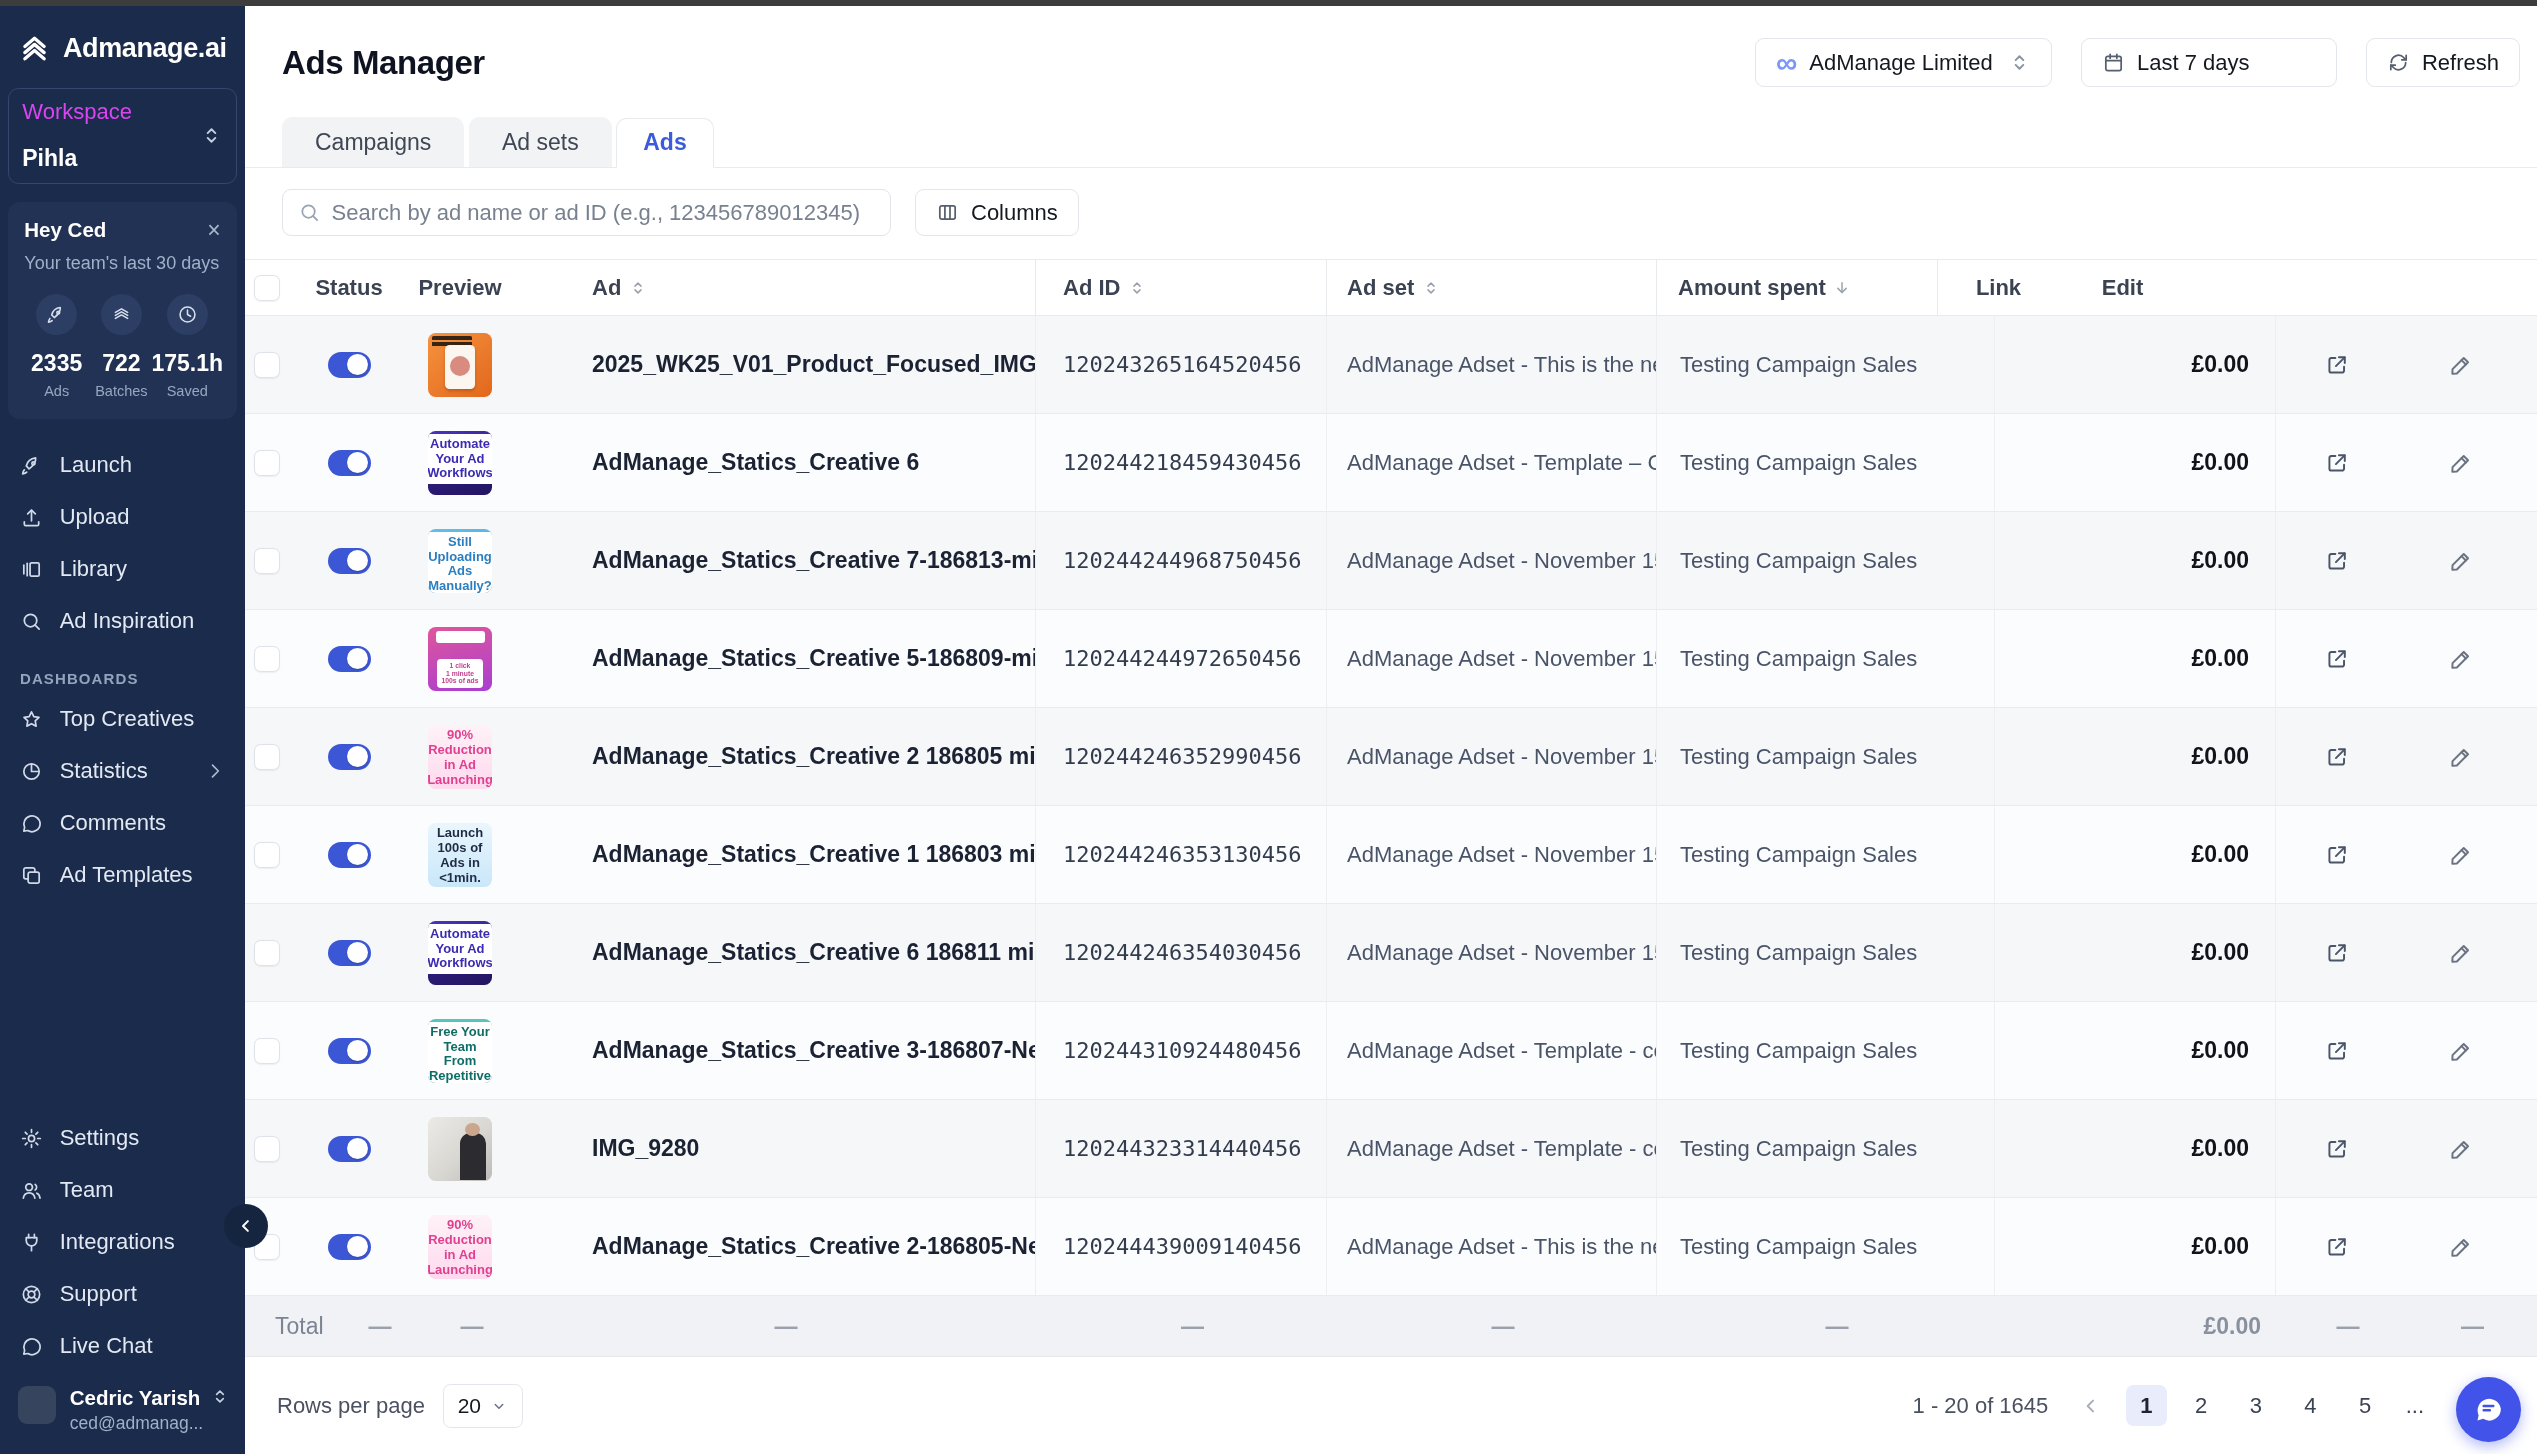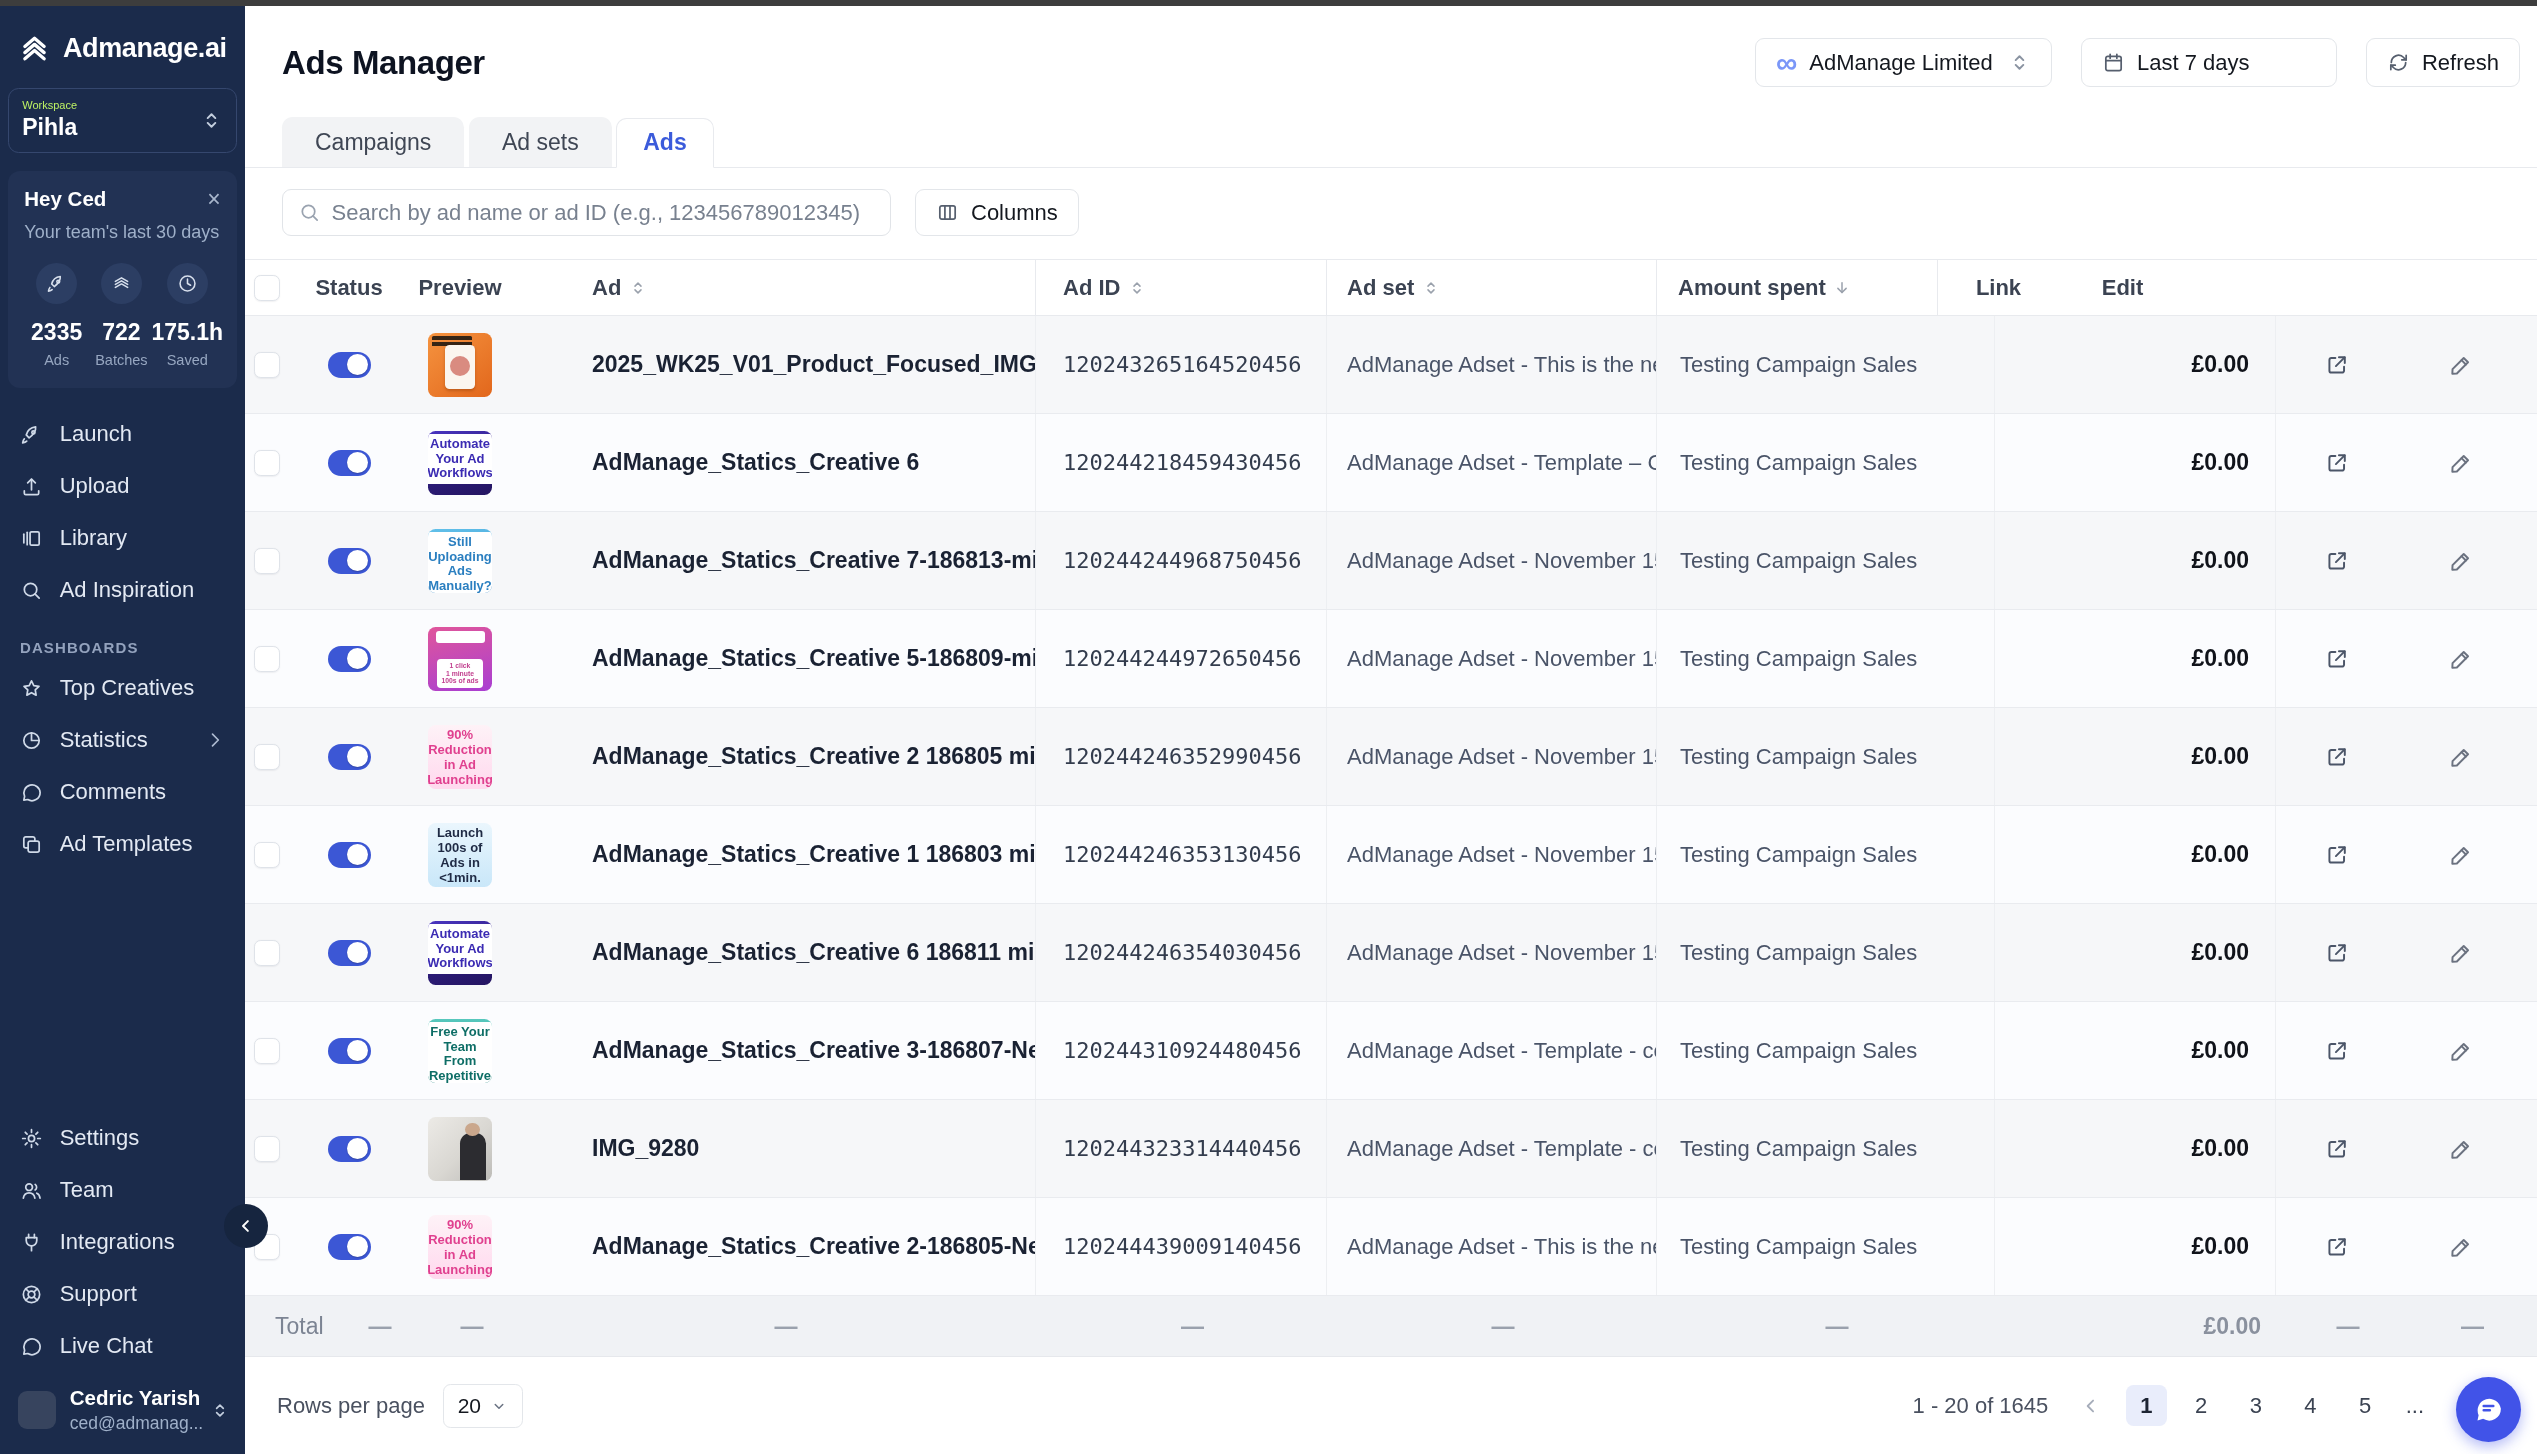--- a/index.html
+++ b/index.html
@@ -6,42 +6,42 @@
   html,body { width:2538px; height:1454px; overflow:hidden; font-family:"Liberation Sans", sans-serif; background:#fff; }
   .top-strip { height:6px; background:#3d3d3d; width:100%; }
   .app { display:flex; height:1448px; position:relative; }
 
   
   .sidebar { width:245px; min-width:245px; background:#1b2b4b; color:#e8edf5; display:flex; flex-direction:column; position:relative; }
   .logo-row { display:flex; align-items:center; gap:12px; padding:26px 18px 7.6px 18px; }
   .logo-row .ic { width:33px; height:33px; color:#fff; }
   .logo-text { font-size:27px; font-weight:700; color:#fff; letter-spacing:-0.4px; }
   .workspace { margin:15px 7.6px 0 7.6px; border:0.8px solid #35476e; border-radius:10.6px; padding:10.6px 13.7px; display:flex; align-items:center; justify-content:space-between; cursor:pointer; }
-  .ws-label { font-size:11px; color:#bef264; margin-bottom:3px; }
+  .ws-label { font-size:22px; color:#d946ef; margin-bottom:20px; }
   .ws-value { font-size:23px; font-weight:700; color:#fff; }
   .workspace .ic { width:23px; height:23px; color:#c3cede; }
   .team-card { margin:18px 7.6px 0 7.6px; background:#223254; border-radius:12px; padding:16.7px 16.7px 20px 16.7px; }
   .tc-head { display:flex; align-items:center; justify-content:space-between; }
   .tc-title { font-size:20.5px; font-weight:700; color:#fff; }
   .tc-close { font-size:23px; color:#a8b6cc; cursor:pointer; line-height:1; }
   .tc-sub { font-size:18px; color:#9fb0c9; margin-top:10.6px; }
   .tc-stats { display:flex; justify-content:space-between; margin-top:20px; }
   .stat { display:flex; flex-direction:column; align-items:center; width:67px; }
   .stat-circle { width:41px; height:41px; border-radius:50%; background:#2c3e63; display:flex; align-items:center; justify-content:center; }
   .stat-circle .ic { width:21px; height:21px; color:#d7dfec; }
   .stat-value { font-size:23px; font-weight:700; color:#fff; margin-top:15px; white-space:nowrap; }
   .stat-label { font-size:14.5px; color:#97a7c1; margin-top:6px; }
   nav.snav { display:flex; flex-direction:column; }
   #nav-main { margin-top:20px; }
   .nav-item { display:flex; align-items:center; gap:16.7px; padding:13px 20px; font-size:22px; color:#e3e9f3; cursor:pointer; }
   .nav-item .ic { width:23px; height:23px; color:#cfd9e8; flex:none; }
   .nav-item .chev { margin-left:auto; width:20px; height:20px; color:#aebbd1; }
   .nav-section-label { font-size:15px; font-weight:700; letter-spacing:1.1px; color:#93a2bd; padding:23px 20px 6px 20px; }
   .side-spacer { flex:1; }
-  .user-row { display:flex; align-items:center; gap:13.7px; padding:13.7px 15px 20px 18px; }
+  .user-row { display:flex; gap:13.7px; padding:13.7px 15px 20px 18px; }
   .avatar { width:38px; height:38px; border-radius:9px; flex:none;
     background: radial-gradient(circle at 32% 38%, #e8cdb4 0 26%, rgba(0,0,0,0) 27%),
                 radial-gradient(circle at 72% 55%, #caa687 0 16%, rgba(0,0,0,0) 17%),
                 linear-gradient(145deg,#5a6a85 0%, #2b3codeine 0%, #273349 100%); background-color:#37445e; }
   .user-meta { display:flex; flex-direction:column; min-width:0; }
   .user-name { font-size:20.5px; font-weight:700; color:#fff; white-space:nowrap; }
   .user-email { font-size:17.5px; color:#9fb0c9; margin-top:3px; white-space:nowrap; }
   .user-caret { margin-left:auto; width:21px; height:21px; color:#c3cede; }
   .collapse-btn { position:absolute; left:224px; top:1198px; width:44px; height:44px; border-radius:50%; background:#16253f; border:none; color:#fff; display:flex; align-items:center; justify-content:center; cursor:pointer; z-index:20; }
   .collapse-btn .ic { width:18px; height:18px; }

